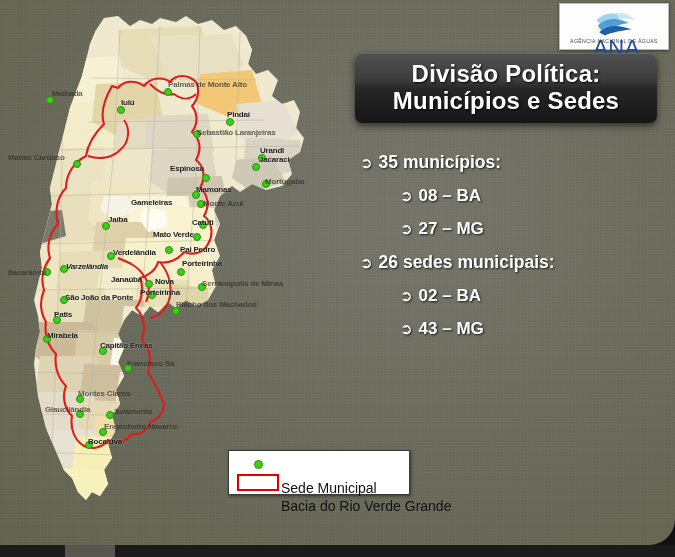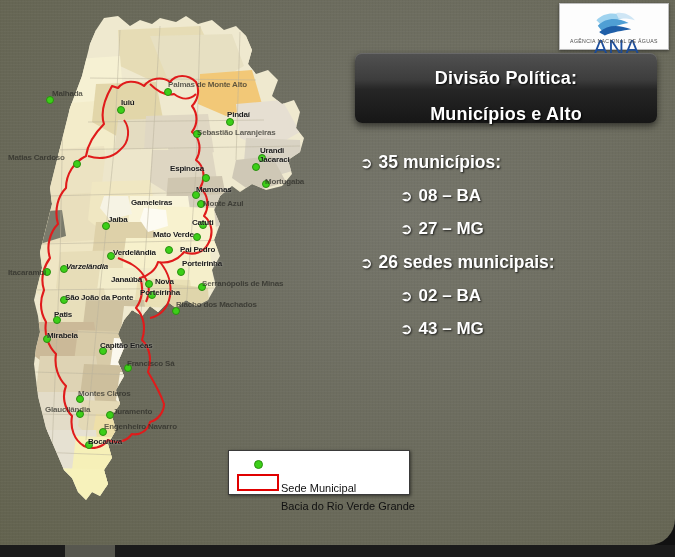--- a/index.html
+++ b/index.html
@@ -28,22 +28,22 @@
      font-family:"Liberation Sans",sans-serif;line-height:1;margin-left:1px;}
   #ana-sub{font-size:5.2px;color:#4a4a4a;letter-spacing:.35px;margin-top:-1px;
      white-space:nowrap;}
 
   
   #title-plaque{position:absolute;left:355px;top:53px;width:302px;height:70px;
      border-radius:7px;
      background:linear-gradient(180deg,#515151 0%,#3d3d3d 38%,#262626 52%,#161616 100%);
      box-shadow:0 3px 7px rgba(0,0,0,.55), inset 0 1px 0 rgba(255,255,255,.14);
      display:flex;flex-direction:column;align-items:center;justify-content:center;}
-  .title-line{color:#fff;font-size:18px;font-weight:bold;line-height:1.12;
-     text-shadow:1px 1px 2px rgba(0,0,0,.9);white-space:nowrap;letter-spacing:.2px;margin-top:16px;}
+  .title-line{color:#fff;font-size:24px;font-weight:bold;line-height:1.12;
+     text-shadow:1px 1px 2px rgba(0,0,0,.9);white-space:nowrap;letter-spacing:.2px;}
 
   
   #bullets{position:absolute;left:358px;top:152px;width:310px;}
   .bullet-row{display:flex;align-items:baseline;color:#fff;
      text-shadow:1px 1px 2px rgba(0,0,0,.75);white-space:nowrap;}
   .lvl1{font-size:17.5px;font-weight:bold;margin-bottom:13px;padding-left:2px;}
   .lvl2{font-size:17px;font-weight:bold;margin-bottom:13px;padding-left:42px;}
   .bglyph{flex:none;margin-right:6px;font-size:15px;line-height:1;}
 
   
@@ -56,21 +56,21 @@
      background:#3ccf18;border:1px solid #2a8f10;}
 
   
   #legend{position:absolute;left:228px;top:450px;width:182px;height:45px;
      background:#fff;border:1px solid #3a3a3a;box-shadow:1px 1px 3px rgba(0,0,0,.5);
      padding:4px 6px;box-sizing:border-box;}
   .legrow{display:flex;align-items:center;height:18px;}
   .leg-key{width:46px;flex:none;display:flex;align-items:center;justify-content:center;}
   .leg-dot{width:7px;height:7px;border-radius:50%;background:#3ccf18;border:1px solid #2a8f10;}
   .leg-rect{width:38px;height:13px;border:2px solid #e00000;background:#fff;}
-  .leg-txt{font-size:11px;color:#111;white-space:nowrap;margin-top:48px;}
+  .leg-txt{font-size:14px;color:#111;white-space:nowrap;margin-top:48px;}
 
   
   #bottombar{position:absolute;left:0;top:545px;width:675px;height:12px;background:#1b1b1b;}
   #bottombar-seg{position:absolute;left:65px;top:0;width:50px;height:12px;background:#57574f;}
 </style>
 </head>
 <body>
 
 <div id="slide">
 
@@ -277,21 +277,21 @@
         <path d="M6,33 C18,22 34,22 52,29 C40,31 24,33 14,38 C11,36 8,35 6,33 Z" fill="#1f5fa8"></path>
         <path d="M30,6 C40,4 50,8 57,16 C50,14 42,13 34,14 Z" fill="#cfe6f5"></path>
       </svg>
       <span id="ana-text">ANA</span>
     </div>
     <div id="ana-sub">AGÊNCIA NACIONAL DE ÁGUAS</div>
   </div>
 
   <div id="title-plaque">
     <div class="title-line">Divisão Política:</div>
-    <div class="title-line">Municípios e Alto</div>
+    <div class="title-line">Municípios e Sedes</div>
   </div>
 
   <div id="bullets">
       <div class="bullet-row lvl1">
         <span class="bglyph">➲</span>
         <span>35 municípios:</span>
       </div>
       <div class="bullet-row lvl2">
         <span class="bglyph">➲</span>
         <span>08 – BA</span>

